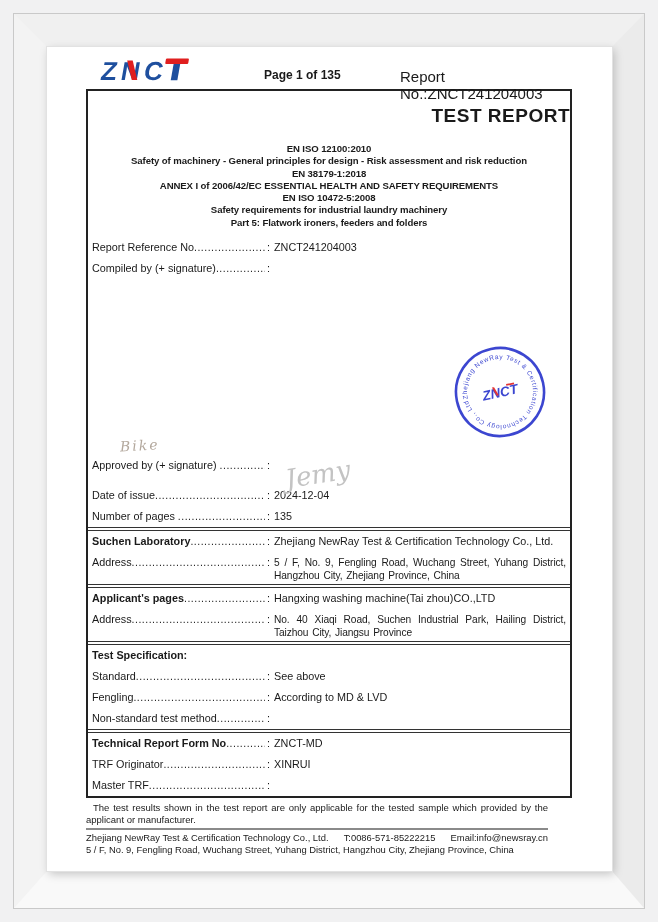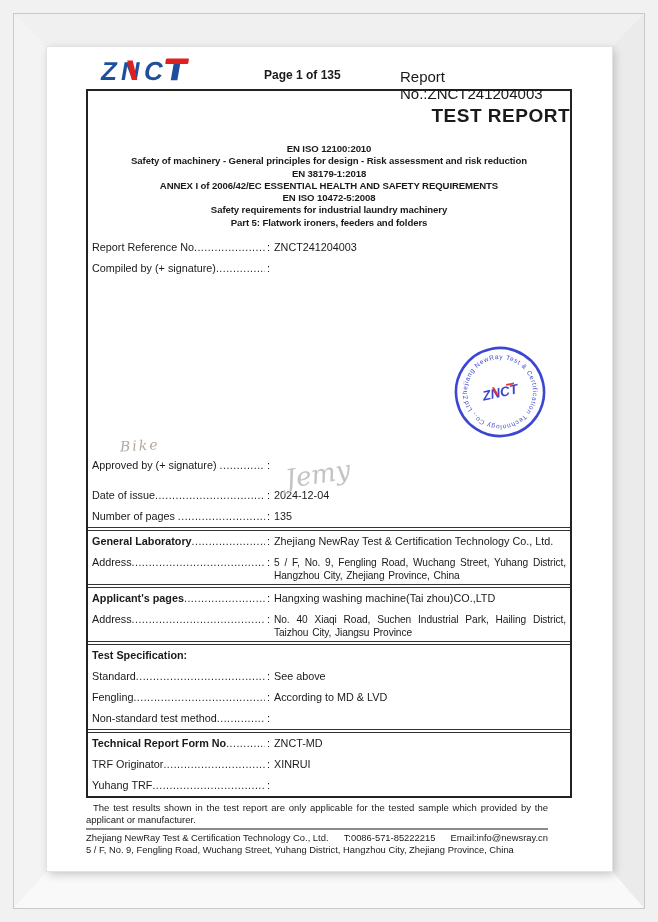--- a/index.html
+++ b/index.html
@@ -142,21 +142,21 @@
                 <span class="lab-name">Number of pages </span>
                 <span class="leader">......................................................................</span>
                 <span class="colon">:</span>
               </div>
               <div class="val">135</div>
             </div>
           </div>
           <div class="section">
             <div class="row">
               <div class="lab bold">
-                <span class="lab-name">General Laboratory</span>
+                <span class="lab-name">Suchen Laboratory</span>
                 <span class="leader">......................................................................</span>
                 <span class="colon">:</span>
               </div>
               <div class="val">Zhejiang NewRay Test &amp; Certification Technology Co., Ltd.</div>
             </div>
             <div class="row">
               <div class="lab">
                 <span class="lab-name">Address</span>
                 <span class="leader">......................................................................</span>
                 <span class="colon">:</span>
@@ -225,21 +225,21 @@
             <div class="row">
               <div class="lab">
                 <span class="lab-name">TRF Originator</span>
                 <span class="leader">......................................................................</span>
                 <span class="colon">:</span>
               </div>
               <div class="val">XINRUI</div>
             </div>
             <div class="row">
               <div class="lab">
-                <span class="lab-name">Yuhang TRF</span>
+                <span class="lab-name">Master TRF</span>
                 <span class="leader">......................................................................</span>
                 <span class="colon">:</span>
               </div>
             </div>
           </div>
         </div>
     </div>
 
     <svg class="stamp" viewBox="0 0 96 96">
       <g transform="rotate(-12 48 48)">

